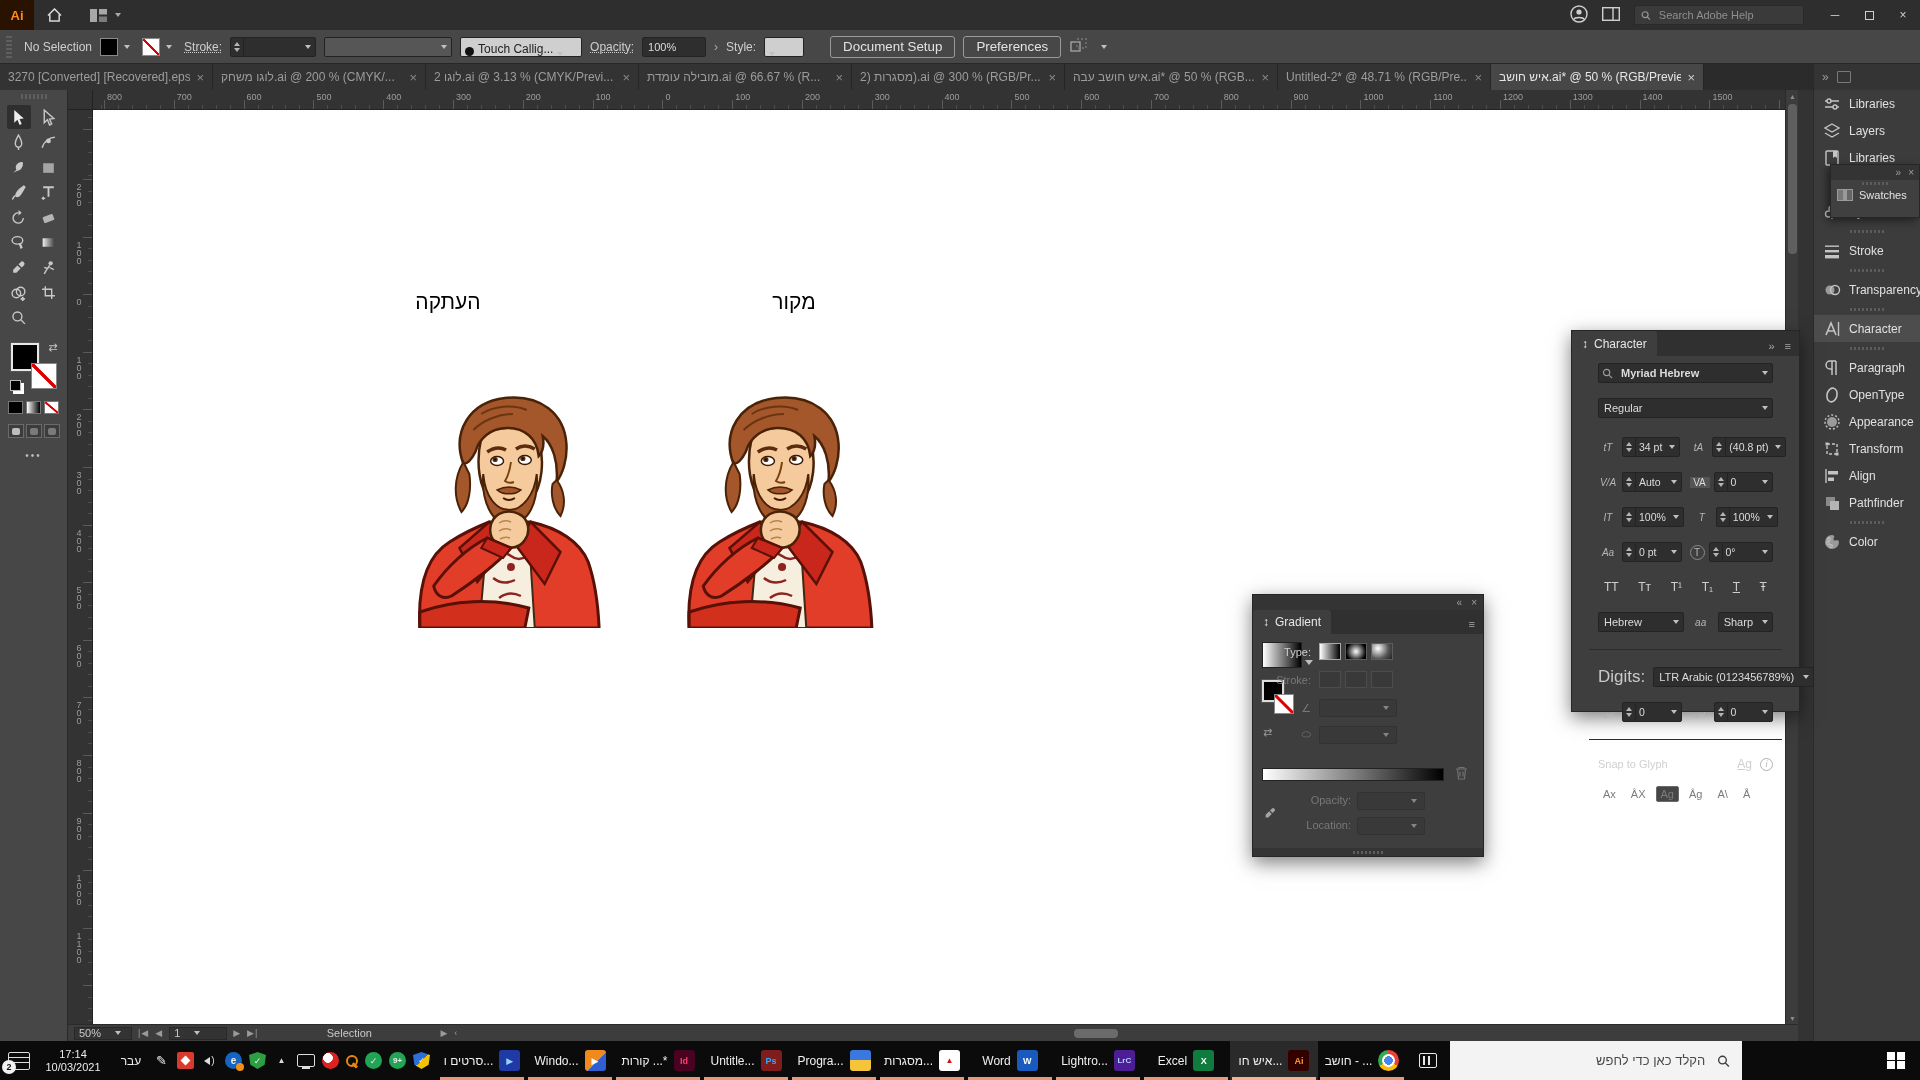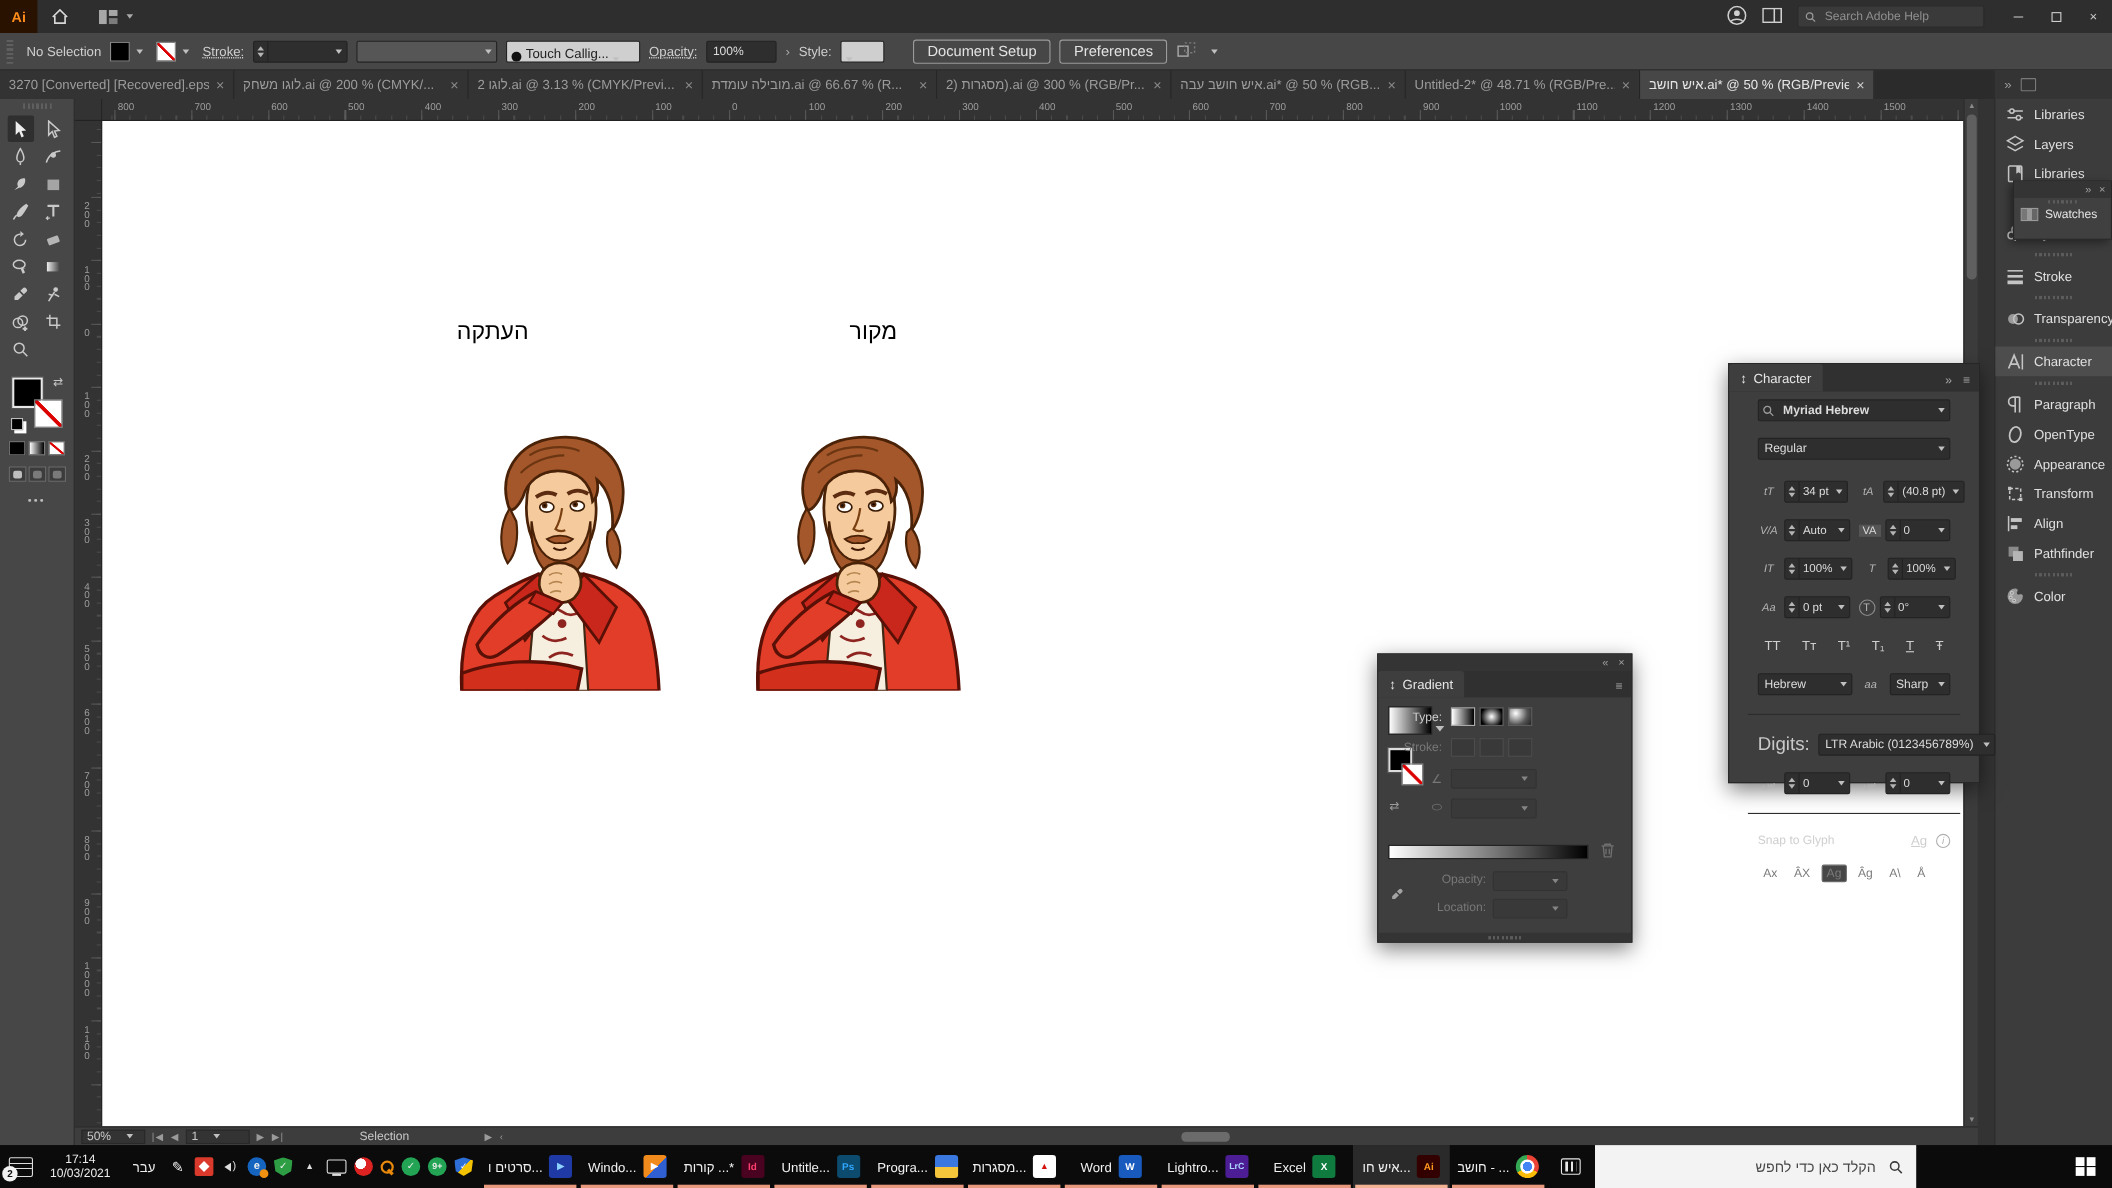--- a/index.html
+++ b/index.html
@@ -187,21 +187,21 @@
   .apps{display:flex;align-items:stretch}
   .app{position:relative;width:88px;display:flex;align-items:center;justify-content:center;gap:6px;font-size:12px;color:#f0f0f0;padding:0 4px}
   .app::before{content:"";position:absolute;bottom:0;left:2px;right:2px;height:3px;background:#e8997d}
   .app.active{background:rgba(255,255,255,.13)}
   .app.active::before{background:#f4b295}
   .app .app-label{white-space:nowrap;overflow:hidden;max-width:58px}
   .app .app-icon{width:21px;height:21px;border-radius:3px;display:flex;align-items:center;justify-content:center;font-size:9px;font-weight:bold;flex:none}
   .ic-movies .app-icon{background:#1f3aa5;color:#8fd4ff}
   .ic-movies2 .app-icon{background:linear-gradient(135deg,#f08a1d 55%,#2f5fd0 55%);color:#fff}
   .ic-id .app-icon{background:#49021f;color:#ff3f6c}
-  .ic-ps .app-icon{background:#0c4a6e;color:#31a8ff}
+  .ic-ps .app-icon{background:#7f1d1d;color:#31a8ff}
   .ic-tv .app-icon{background:linear-gradient(180deg,#3a78e0 50%,#f4c53a 50%)}
   .ic-pdf .app-icon{background:#fff;color:#d6130f;font-size:8px}
   .ic-word .app-icon{background:#185abd;color:#fff}
   .ic-lrc .app-icon{background:#4c1d95;color:#add5ff;font-size:8px}
   .ic-excel .app-icon{background:#0f7b3f;color:#fff}
   .ic-ai .app-icon{background:#300;color:#ff9a1e}
   .ic-chrome .app-icon{border-radius:50%;background:conic-gradient(#ea4335 0 120deg,#fbbc05 0 240deg,#34a853 0);position:relative}
   .ic-chrome .app-icon::after{content:"";position:absolute;inset:4px;border-radius:50%;background:radial-gradient(circle,#4285f4 0 45%,#fff 48% 100%)}
   .taskview{width:44px;display:flex;align-items:center;justify-content:center}
   .tv-ic{width:18px;height:15px;border:1.5px solid #e8e8e8;border-radius:2px;position:relative}

